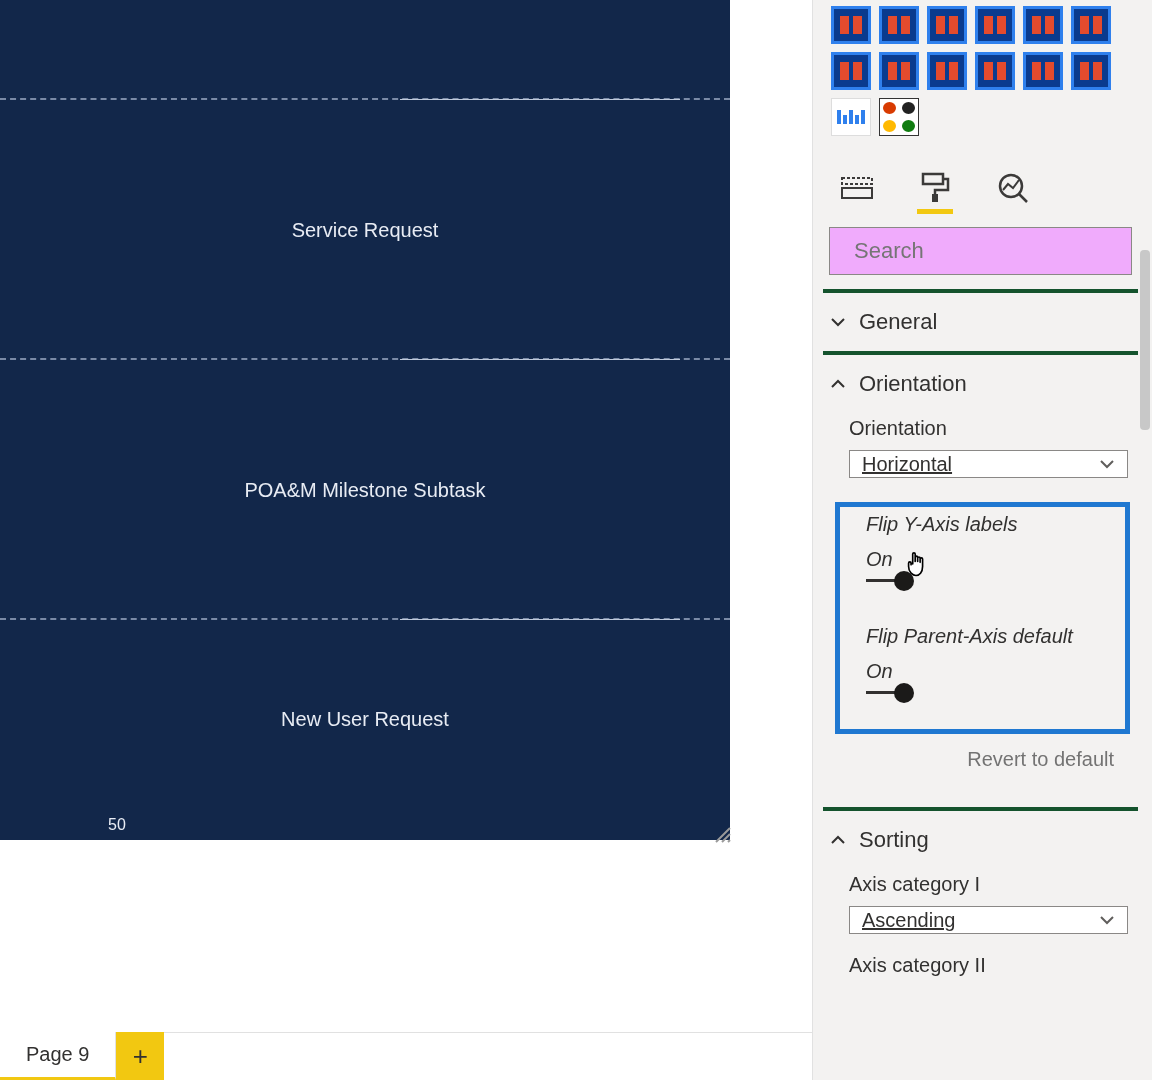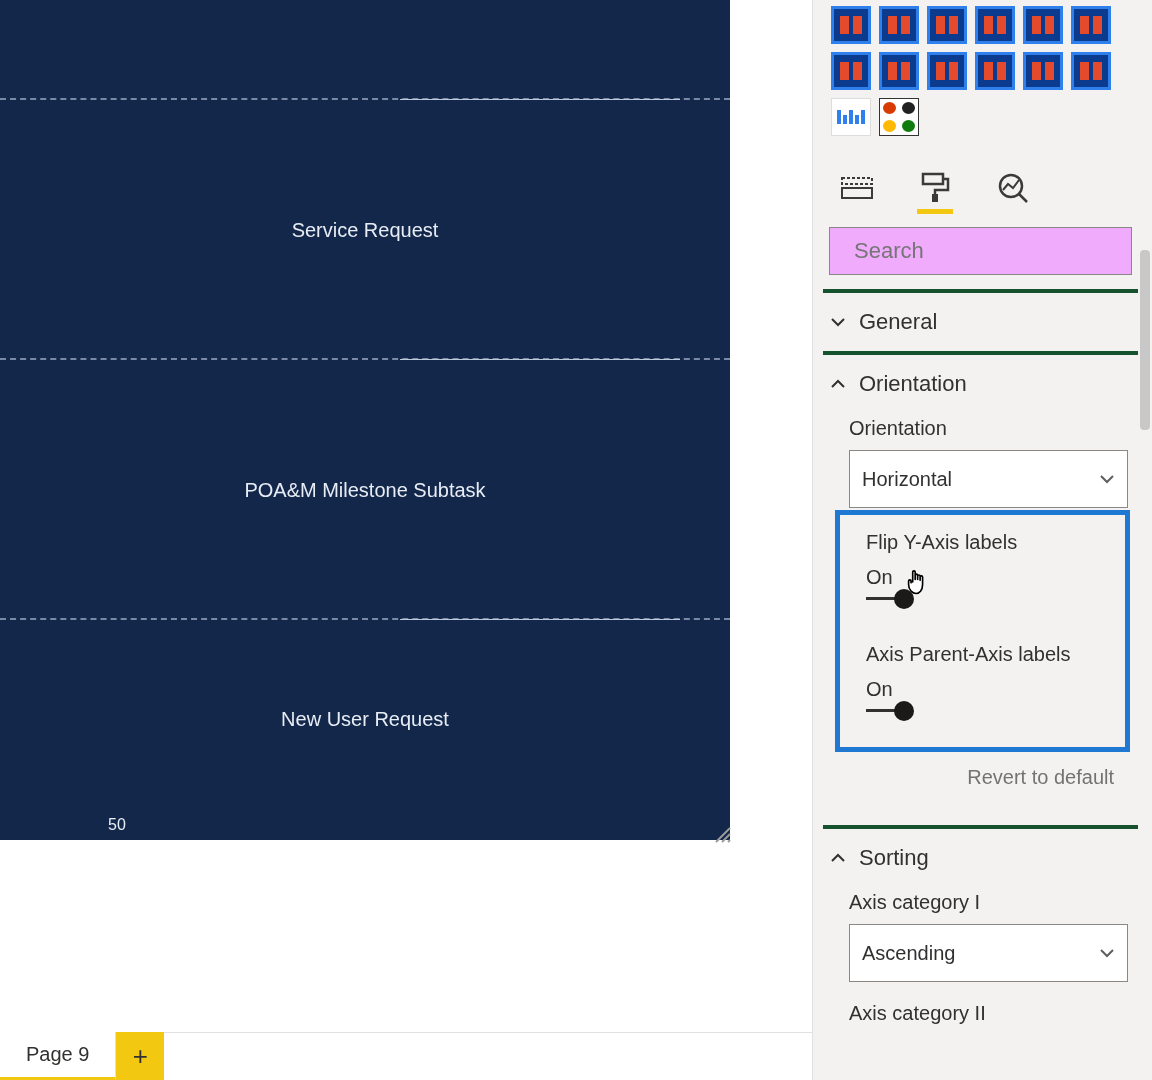--- a/index.html
+++ b/index.html
@@ -49,23 +49,23 @@
     .search-box { display:flex; align-items:center; height:48px; border:1px solid #8a8886; background:#f0abfc; padding:0 12px; gap:12px; }
     .search-box input { border:none; outline:none; font-size:22px; flex:1; background:transparent; color:#323130; }
 
     .section { border-top:4px solid #14532d; }
     .section-header { display:flex; align-items:center; gap:12px; padding:16px 8px 16px 6px; font-size:22px; color:#323130; cursor:pointer; }
     .chev { display:inline-block; }
     .chev svg { display:block; }
 
     .section-body { padding:4px 10px 18px 26px; font-size:20px; color:#323130; }
     .field-label { font-size:20px; margin-bottom:10px; color:#323130; }
-    .select { height:58px; border:1px solid #8a8886; background:#fff; display:flex; align-items:center; justify-content:space-between; padding:0 12px; font-size:20px; color:#323130; }
-
-    .highlight-box { border:5px solid #1f78d1; margin:2px -2px 8px -14px; padding:16px 12px 26px 26px; }
+    .select { height:28px; border:1px solid #8a8886; background:#fff; display:flex; align-items:center; justify-content:space-between; padding:0 12px; font-size:20px; color:#323130;text-decoration:underline; }
+
+    .highlight-box { border:5px solid #1f78d1; margin:24px -2px 8px -14px; padding:6px 12px 26px 26px;font-style:italic; }
     .toggle-row { display:flex; align-items:flex-start; margin-top:12px;flex-direction:column; }
     .toggle-label { font-size:20px; margin-right:10px; min-width:30px; }
     .toggle-group-label { font-size:20px; margin-bottom:6px; color:#323130; }
     .switch { width:48px; height:20px; position:relative; }
     .switch-track { position:absolute; left:0; top:8px; width:38px; height:3px; background:#323130; }
     .switch-knob { position:absolute; right:0; top:0; width:20px; height:20px; background:#1b1a19; border-radius:50%; }
 
     .revert { text-align:right; padding:6px 14px 18px 0; }
     .revert a { color:#737373; font-size:20px; text-decoration:none; }
 
@@ -265,21 +265,21 @@
               <span class="toggle-label">On</span>
               <div class="switch">
                 <div class="switch-track"></div>
                   <div class="switch-knob"></div>
               </div>
               <svg class="cursor-pointer" style="left:36px; top:2px;" width="30" height="34" viewBox="0 0 30 34">
                 <path d="M11 5 V17 M11 5 C11 3 14 3 14 5 V14 M14 9 C14 7 17 7 17 9 V14 M17 10 C17 8 20 8 20 10 V15 M20 11 C20 9 23 9 23 11 V20 C23 27 19 31 15 31 C11 31 6 27 6 20 L6 16 C6 14 9 14 9 16 V18" fill="#fff" stroke="#000" stroke-width="2" stroke-linecap="round" stroke-linejoin="round"></path>
               </svg>
             </div>
 
-            <div class="toggle-group-label" style="margin-top:34px;">Axis Parent-Axis labels</div>
+            <div class="toggle-group-label" style="margin-top:34px;">Flip Parent-Axis default</div>
             <div class="toggle-row">
               <span class="toggle-label">On</span>
               <div class="switch">
                 <div class="switch-track"></div>
                   <div class="switch-knob"></div>
               </div>
             </div>
           </div>
 
           <div class="revert">

